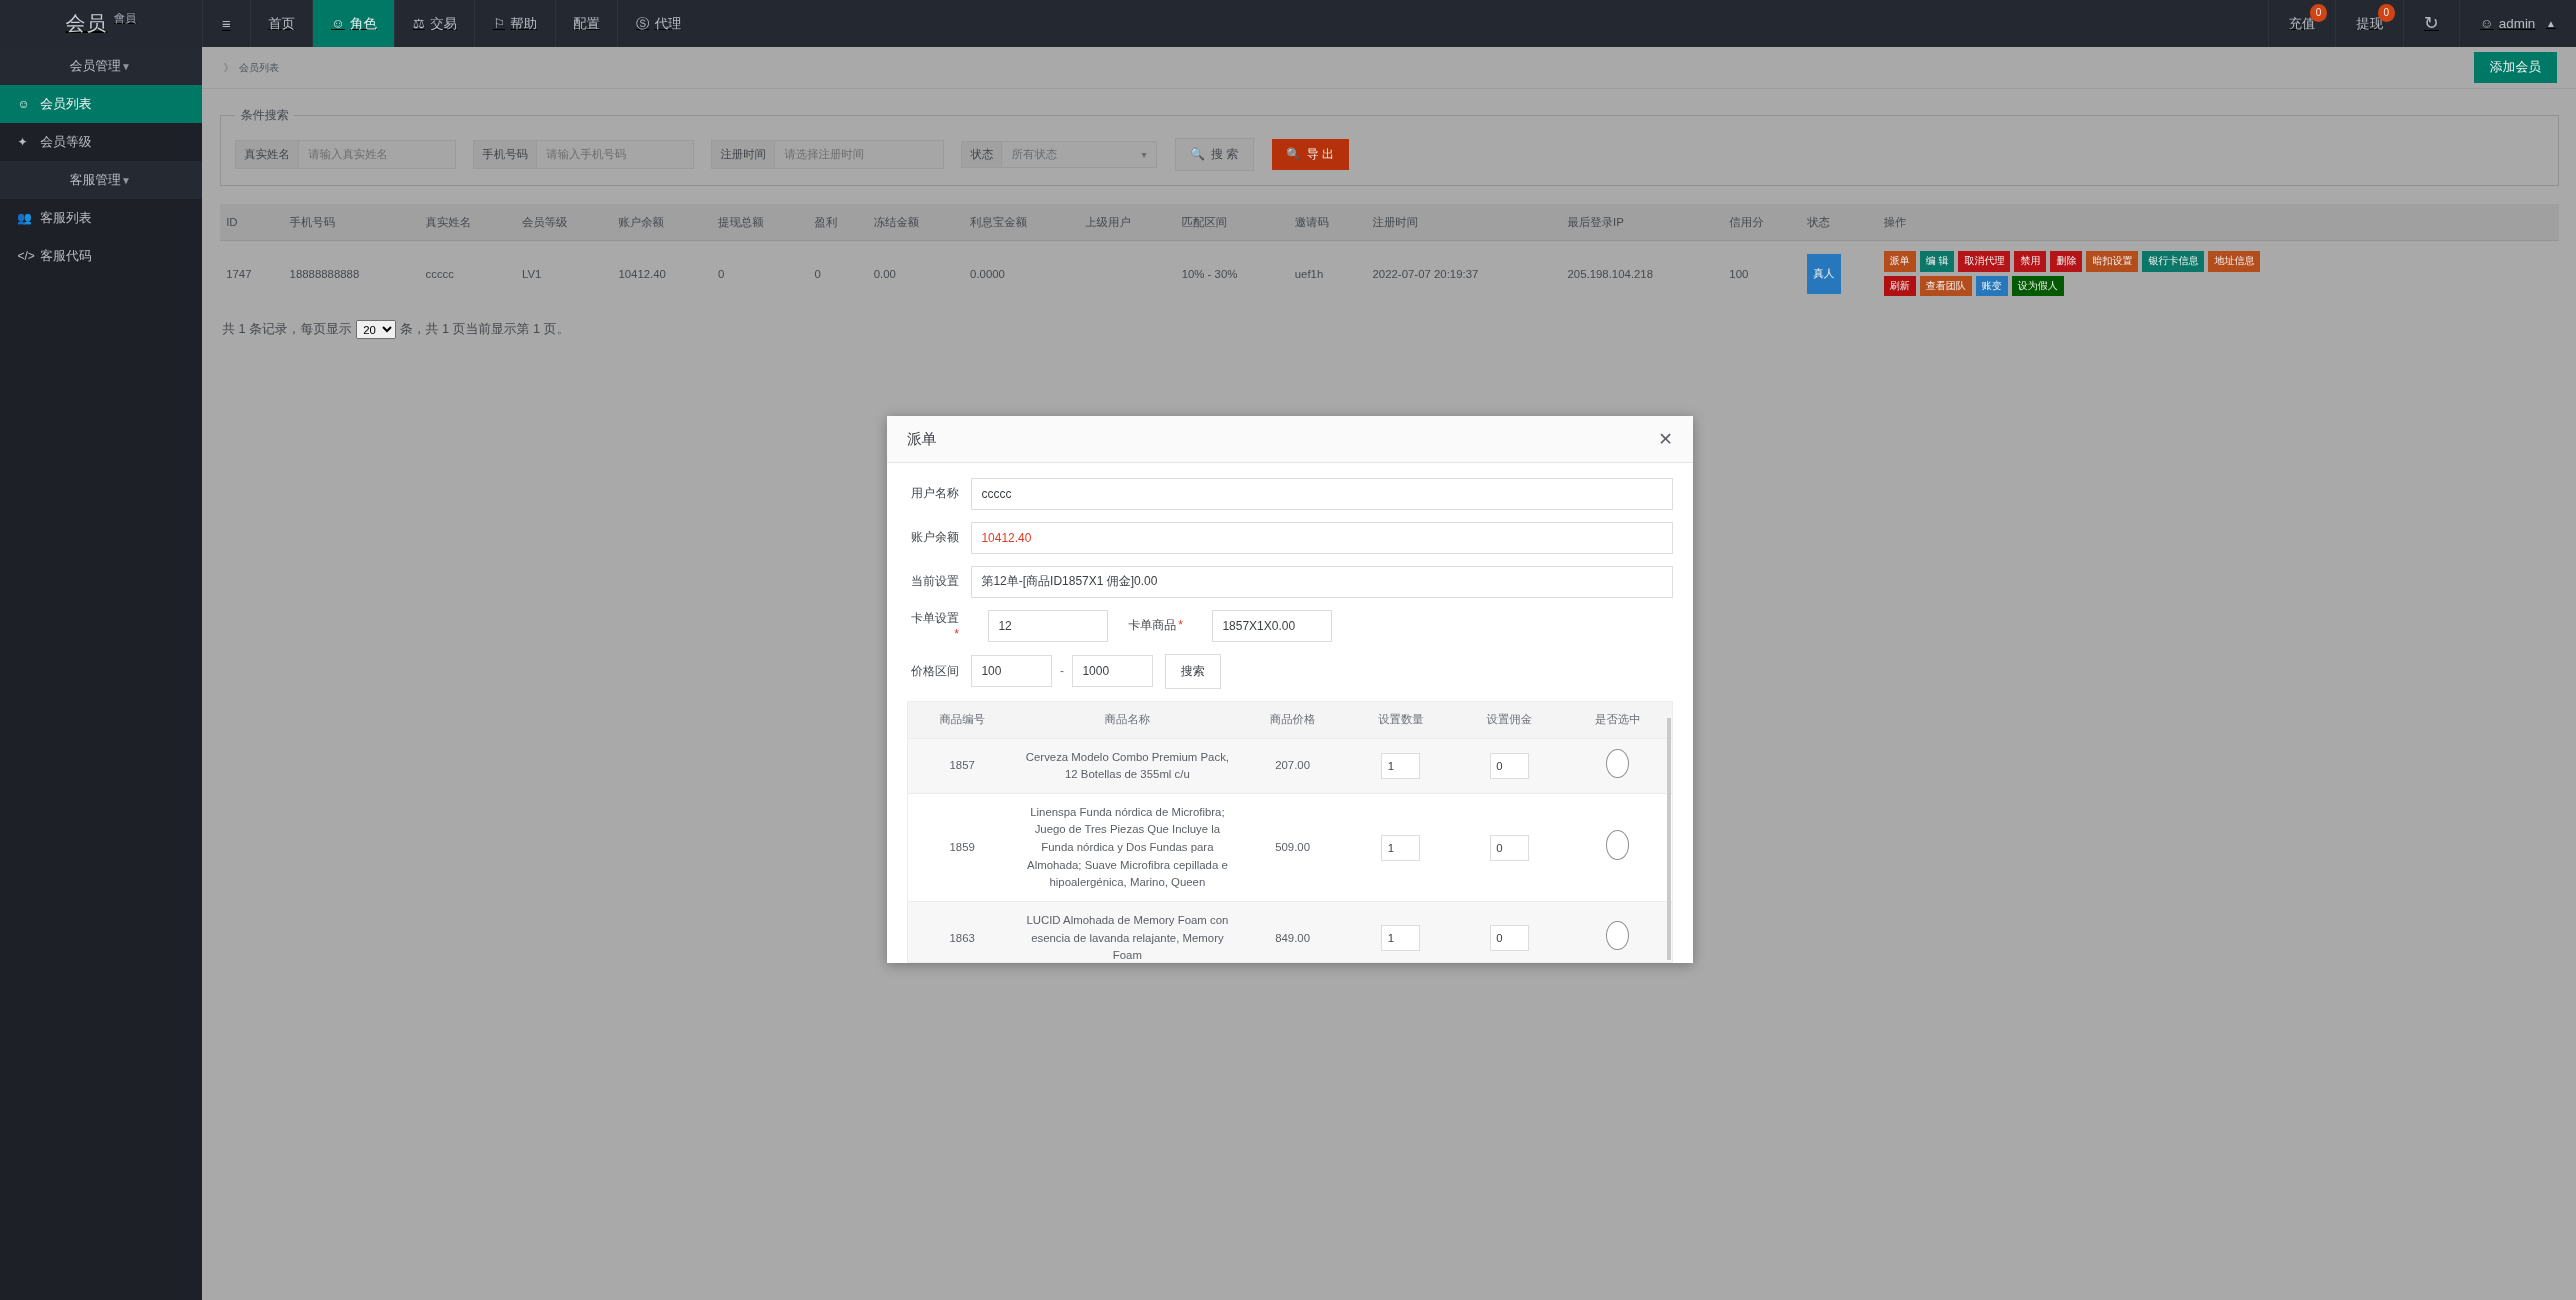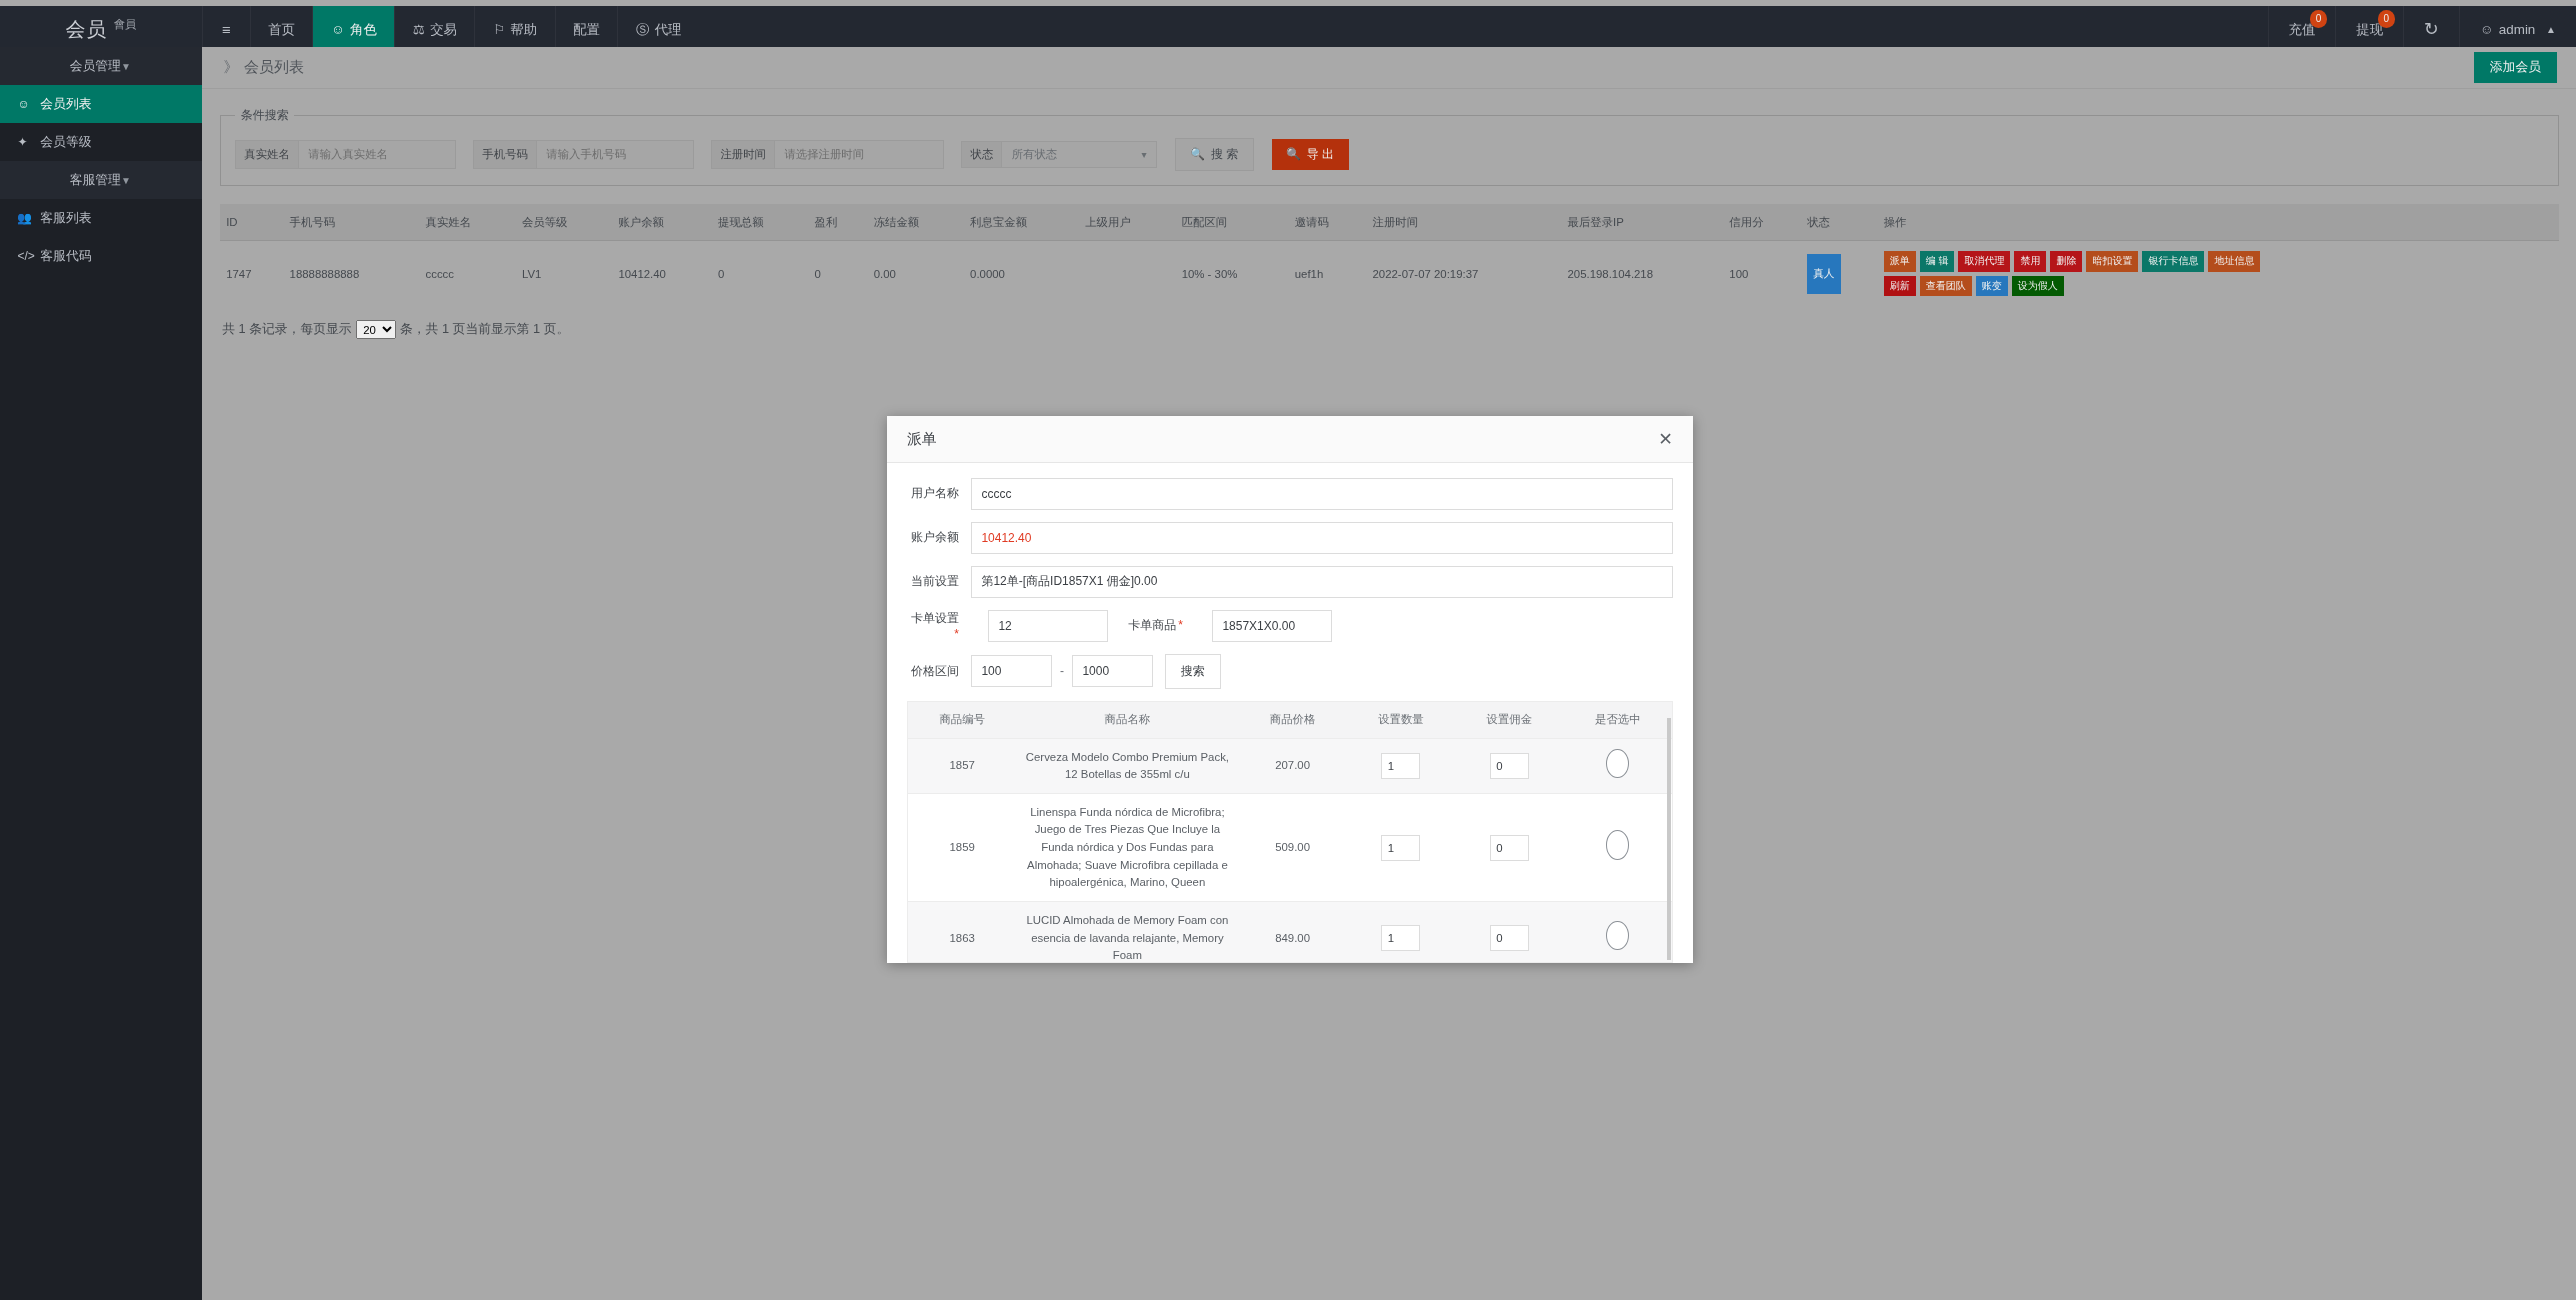--- a/index.html
+++ b/index.html
@@ -4,22 +4,22 @@
 <style>
   * { box-sizing: border-box; margin: 0; padding: 0; }
   html, body {
     width: 2576px; height: 1300px;
     font-family: "Liberation Sans", "DejaVu Sans", sans-serif;
     background: #b4b4b4;
     overflow: hidden;
   }
   
   .topbar {
-    position: absolute; top: 6px; left: 0; width: 2576px; height: 47px;
-    background: #262b35; display: flex; align-items: stretch;
+    position: absolute; top: 0; left: 0; width: 2576px; height: 47px;
+    background: #262b35; display: flex; align-items: stretch; text-decoration: underline;
   }
   .brand {
     width: 202px; height: 47px; background: #262b35;
     display: flex; align-items: center; justify-content: center;
     color: #c9cdd4; gap: 6.7px;
   }
   .brand-main { font-size: 20px; letter-spacing: 0.7px; color: #d8dce2; }
   .brand-sub { font-size: 11.4px; color: #a9aeb6; align-self: flex-start; margin-top: 10.7px; }
   .nav { display: flex; align-items: stretch; }
   .nav-item {
@@ -62,21 +62,21 @@
   
   .main {
     position: absolute; top: 47px; left: 202px;
     width: 2374px; height: 1253px; background: #b4b4b4;
   }
   .crumbbar {
     height: 42px; display: flex; align-items: center; justify-content: space-between;
     padding: 0 19px 0 21.5px; background: #b4b4b4;
     border-bottom: 0.7px solid #a8a8a8;
   }
-  .crumb { color: #555a60; font-size: 15px; }
+  .crumb { color: #555a60; font-size: 10px; }
   .crumb .arrows { margin-right: 5.4px; color: #6b7076; }
   .btn-add {
     background: #00806d; color: #fff; font-size: 12.8px;
     padding: 6.7px 16px; border: none; cursor: pointer;
   }
   .panel {
     margin: 17.5px 17.5px 0 17.5px; background: #b4b4b4;
   }
   fieldset.search-box {
     border: 0.7px solid #9b9b9b; padding: 9.4px 14.8px 14.8px 14.8px; margin: 0 0 0 0;

